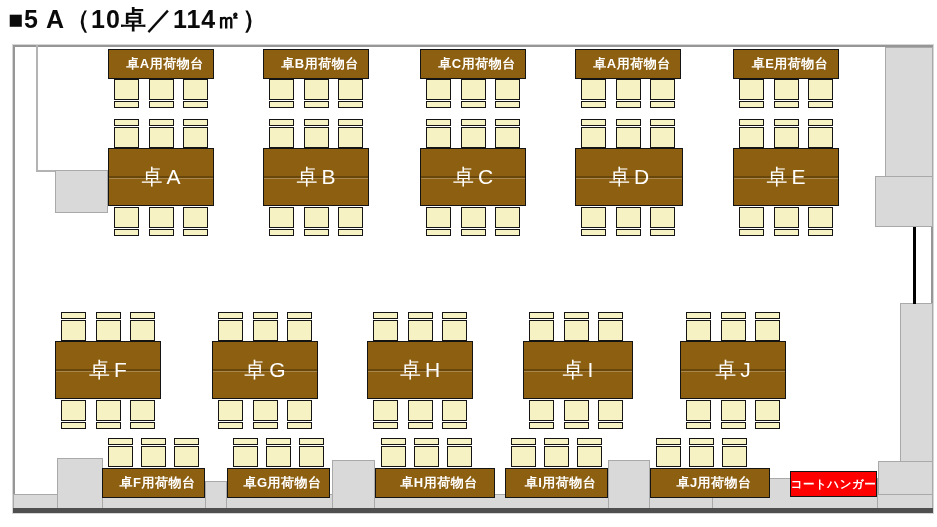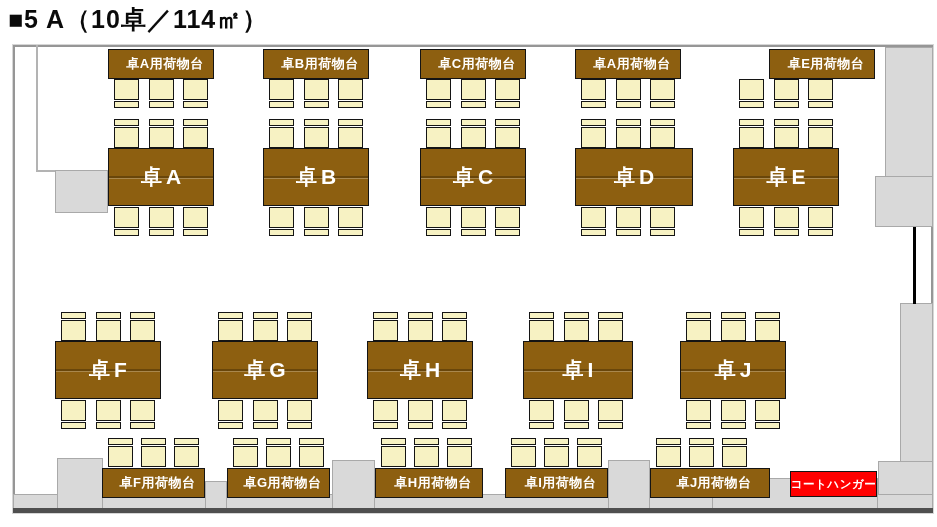--- a/index.html
+++ b/index.html
@@ -32,21 +32,21 @@
   .wline{position:absolute;background:#b3b3b3;z-index:1;}
   .doorline{position:absolute;background:#000;z-index:4;}
   
   .stand{
     position:absolute;height:30px;background:var(--brown);border:1.5px solid var(--ink);
     color:#fff;font-weight:bold;font-size:13px;display:flex;align-items:center;
     justify-content:center;z-index:3;white-space:nowrap;letter-spacing:0.5px;padding-left:8px;
   }
   .btable{
     position:absolute;height:58px;background:var(--brown);border:1.5px solid var(--ink);
-    color:#fff;font-weight:bold;font-size:21px;letter-spacing:4px;display:flex;
+    color:#fff;font-weight:normal;font-size:21px;letter-spacing:4px;display:flex;
     align-items:center;justify-content:center;z-index:3;
   }
   .btable .tlabel{position:relative;z-index:2;text-indent:4px;}
   .btable::after{
     content:"";position:absolute;left:0;right:0;top:50%;height:2px;margin-top:-1px;
     background:rgba(40,25,0,0.35);box-shadow:0 1px 0 rgba(255,255,255,0.25);z-index:1;
   }
   .chair-row{
     position:absolute;display:flex;justify-content:space-between;
     padding:0 6px;z-index:2;
@@ -244,38 +244,38 @@
           </div>
           <div class="chair">
             <div class="back"></div>
             <div class="seat"></div>
           </div>
           <div class="chair">
             <div class="back"></div>
             <div class="seat"></div>
           </div>
         </div>
-        <div class="btable" style="left:562px;top:103px;width:118px;">
+        <div class="btable" style="left:562px;top:103px;width:108px;">
           <span class="tlabel">卓D</span>
         </div>
         <div class="chair-row" style="left:562px;top:162px;width:106px;">
           <div class="chair">
             <div class="seat"></div>
             <div class="back"></div>
           </div>
           <div class="chair">
             <div class="seat"></div>
             <div class="back"></div>
           </div>
           <div class="chair">
             <div class="seat"></div>
             <div class="back"></div>
           </div>
         </div>
-        <div class="stand" style="left:720px;top:4px;width:106px;margin-left:36px;">卓E用荷物台</div>
+        <div class="stand" style="left:720px;top:4px;width:106px;">卓E用荷物台</div>
         <div class="chair-row" style="left:720px;top:34px;width:106px;">
           <div class="chair">
             <div class="seat"></div>
             <div class="back"></div>
           </div>
           <div class="chair">
             <div class="seat"></div>
             <div class="back"></div>
           </div>
           <div class="chair">
@@ -399,21 +399,21 @@
           </div>
           <div class="chair">
             <div class="seat"></div>
             <div class="back"></div>
           </div>
           <div class="chair">
             <div class="seat"></div>
             <div class="back"></div>
           </div>
         </div>
-        <div class="stand" style="left:362px;top:423px;width:108px;">卓H用荷物台</div>
+        <div class="stand" style="left:362px;top:423px;width:120px;">卓H用荷物台</div>
         <div class="chair-row" style="left:362px;top:393px;width:103px;">
           <div class="chair">
             <div class="back"></div>
             <div class="seat"></div>
           </div>
           <div class="chair">
             <div class="back"></div>
             <div class="seat"></div>
           </div>
           <div class="chair">

